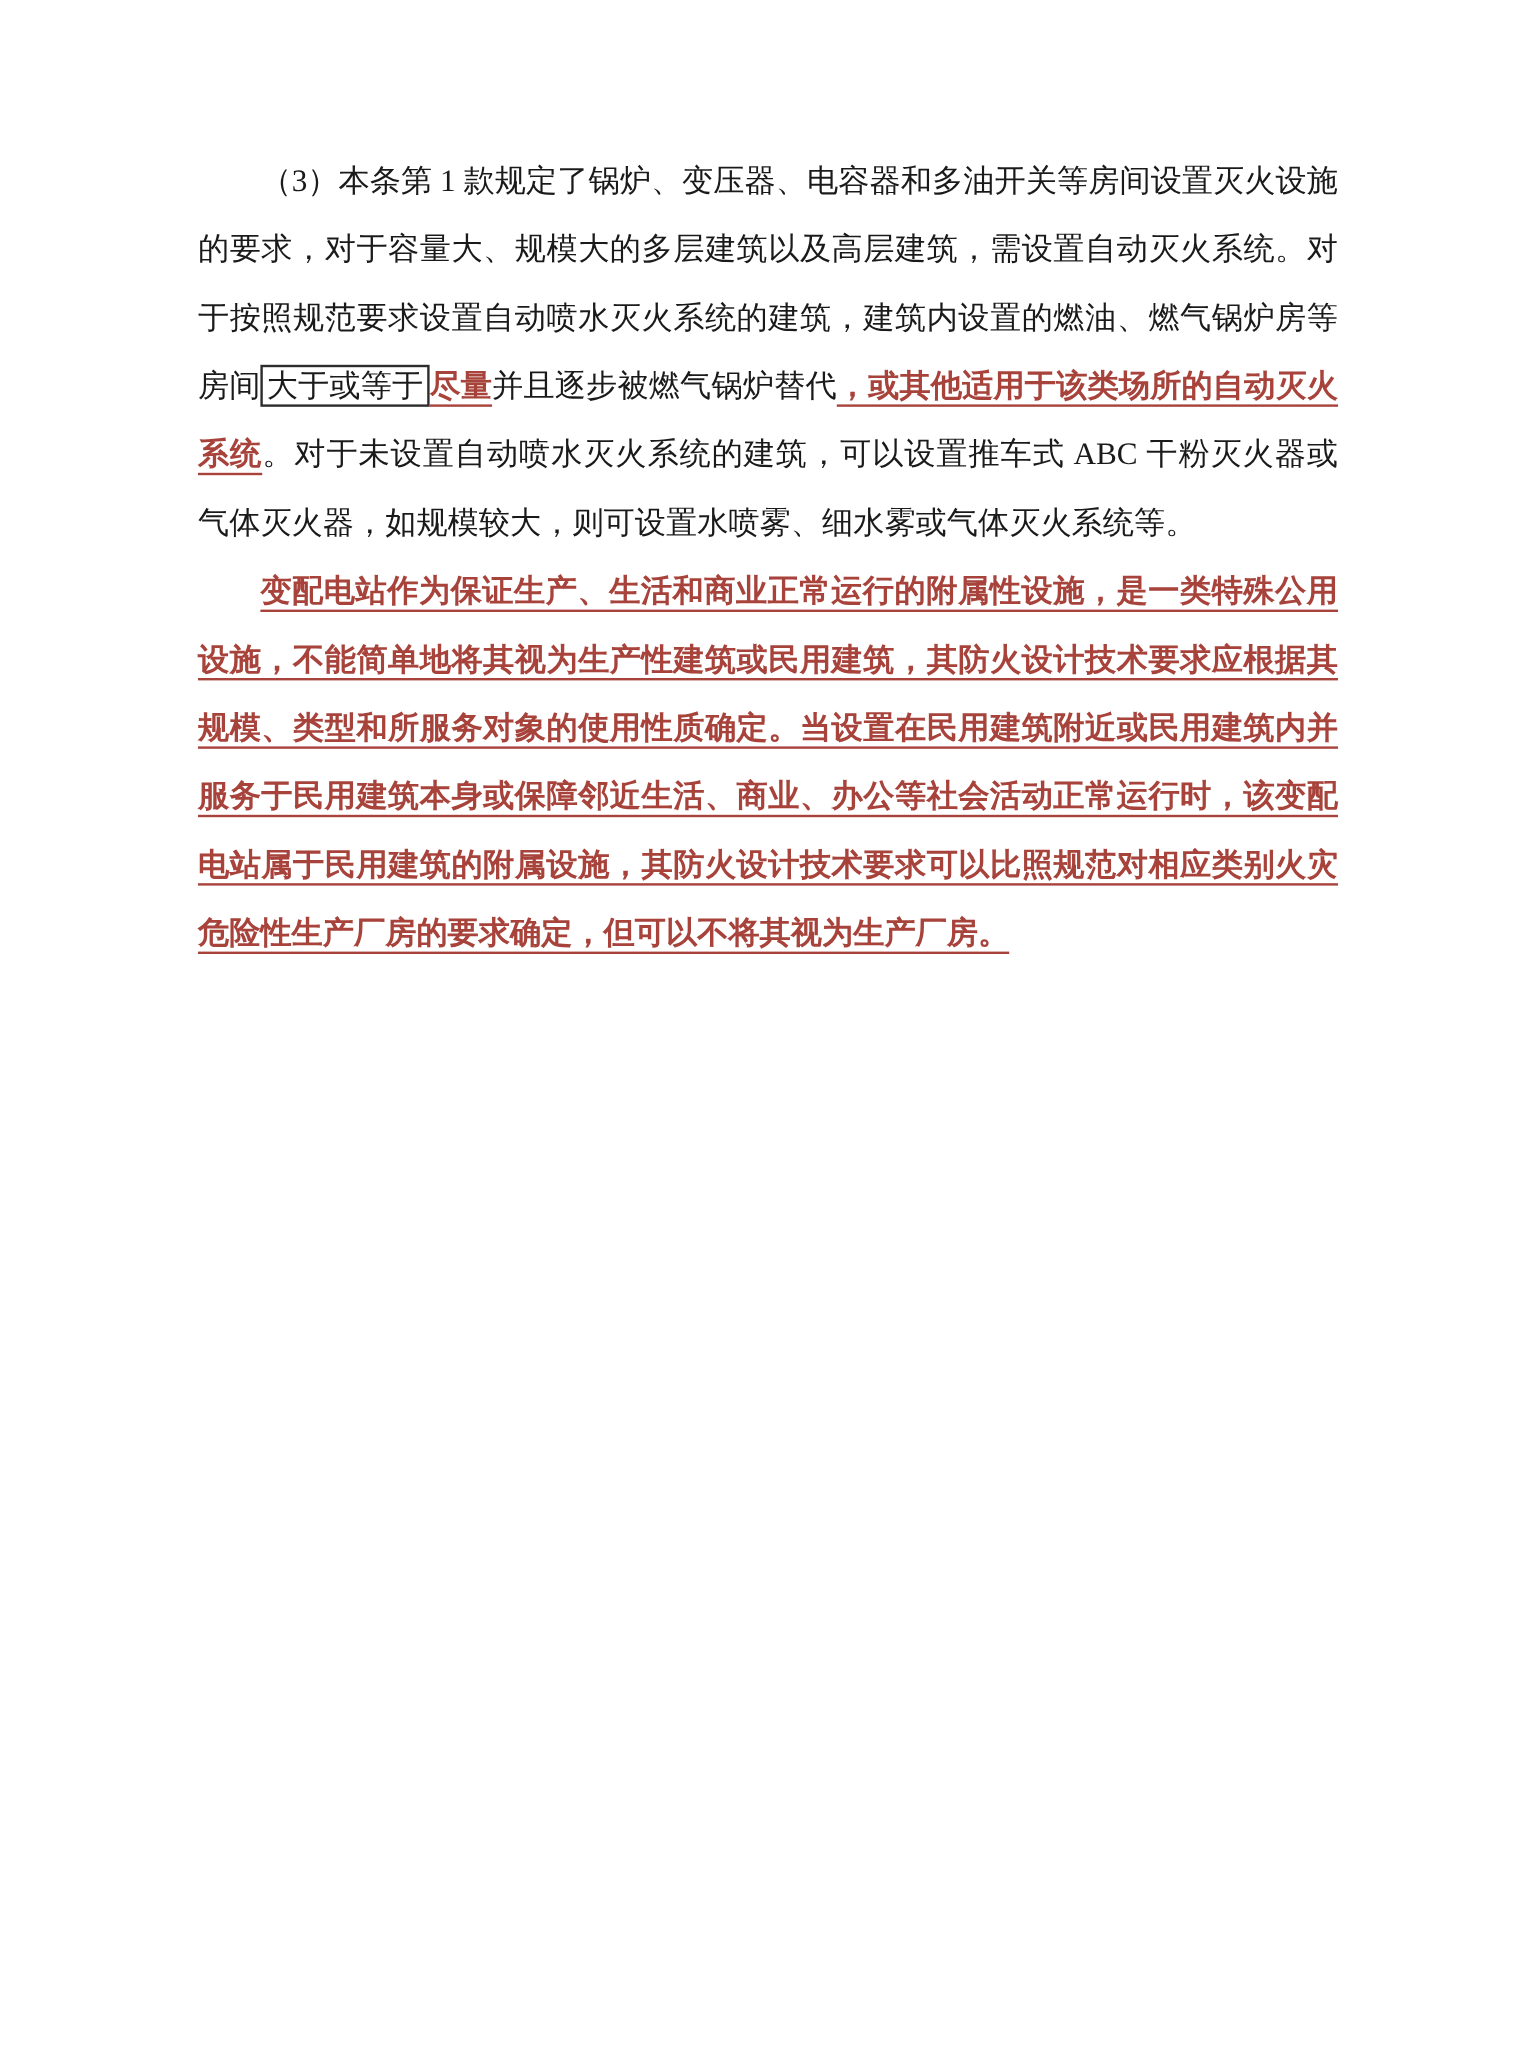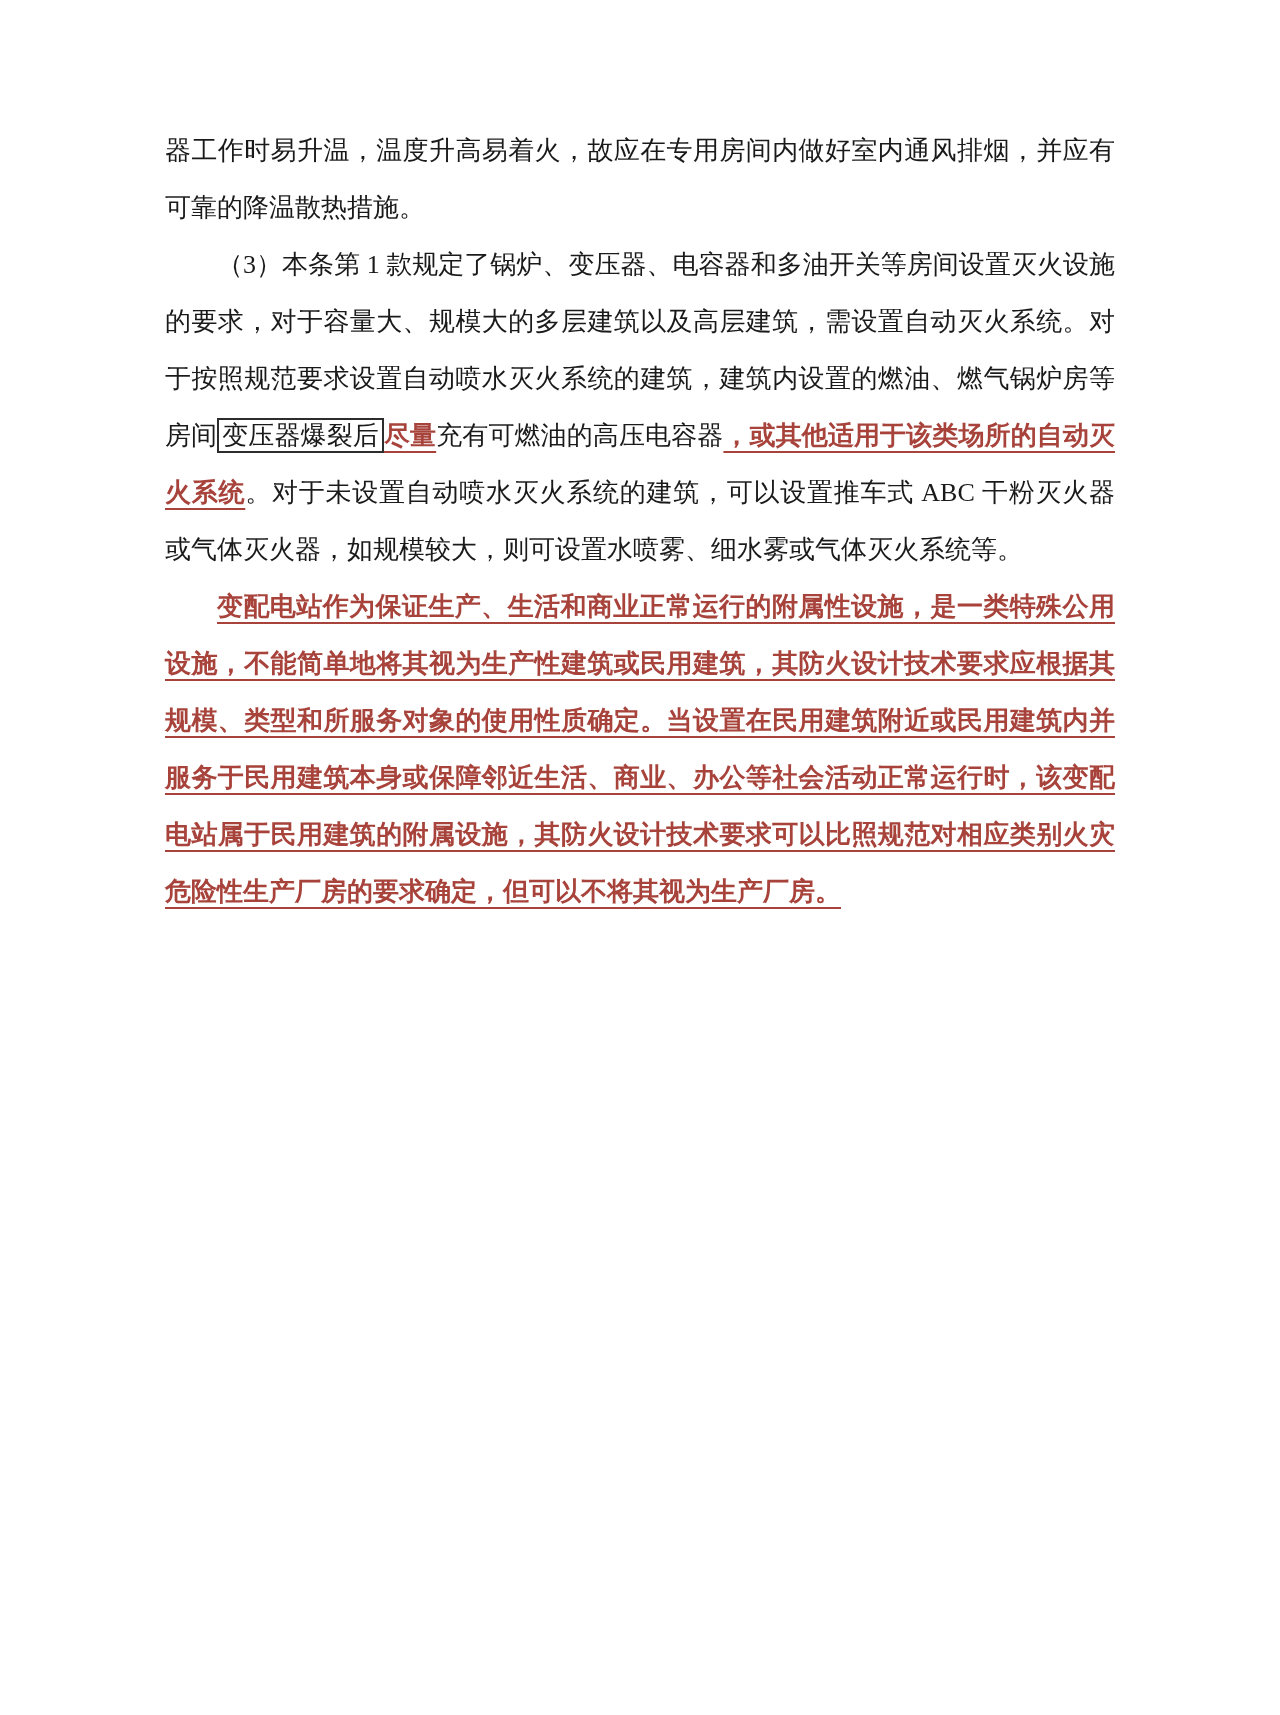--- a/index.html
+++ b/index.html
@@ -43,27 +43,24 @@
     border:2px solid #2c2c2c;
     padding:1px 3px;
   }
 </style>
 </head>
 <body>
 
 <div class="page">
   <div class="content">
 
-    <p class="para noindent">
-      <span>器工作时易升温，温度升高易着火，故应在专用房间内做好室内通风排烟，并应有可靠的降温散热措施。</span>
-    </p>
 
 
 
 
-    <p class="para"><span>（3）本条第 1 款规定了锅炉、变压器、电容器和多油开关等房间设置灭火设施的要求，对于容量大、规模大的多层建筑以及高层建筑，需设置自动灭火系统。对于按照规范要求设置自动喷水灭火系统的建筑，建筑内设置的燃油、燃气锅炉房等房间</span><span class="boxed">变压器爆裂后</span><span class="red u">尽量</span><span>充有可燃油的高压电容器</span><span class="red u">，或其他适用于该类场所的自动灭火系统</span><span>。对于未设置自动喷水灭火系统的建筑，可以设置推车式 ABC 干粉灭火器或气体灭火器，如规模较大，则可设置水喷雾、细水雾或气体灭火系统等。</span></p>
+    <p class="para"><span>（3）本条第 1 款规定了锅炉、变压器、电容器和多油开关等房间设置灭火设施的要求，对于容量大、规模大的多层建筑以及高层建筑，需设置自动灭火系统。对于按照规范要求设置自动喷水灭火系统的建筑，建筑内设置的燃油、燃气锅炉房等房间</span><span class="boxed">大于或等于</span><span class="red u">尽量</span><span>并且逐步被燃气锅炉替代</span><span class="red u">，或其他适用于该类场所的自动灭火系统</span><span>。对于未设置自动喷水灭火系统的建筑，可以设置推车式 ABC 干粉灭火器或气体灭火器，如规模较大，则可设置水喷雾、细水雾或气体灭火系统等。</span></p>
 
 
 
     <p class="para"><span class="red u">变配电站作为保证生产、生活和商业正常运行的附属性设施，是一类特殊公用设施，不能简单地将其视为生产性建筑或民用建筑，其防火设计技术要求应根据其规模、类型和所服务对象的使用性质确定。当设置在民用建筑附近或民用建筑内并服务于民用建筑本身或保障邻近生活、商业、办公等社会活动正常运行时，该变配电站属于民用建筑的附属设施，其防火设计技术要求可以比照规范对相应类别火灾危险性生产厂房的要求确定，但可以不将其视为生产厂房。</span></p>
 
   </div>
 </div>
 
 </body></html>

